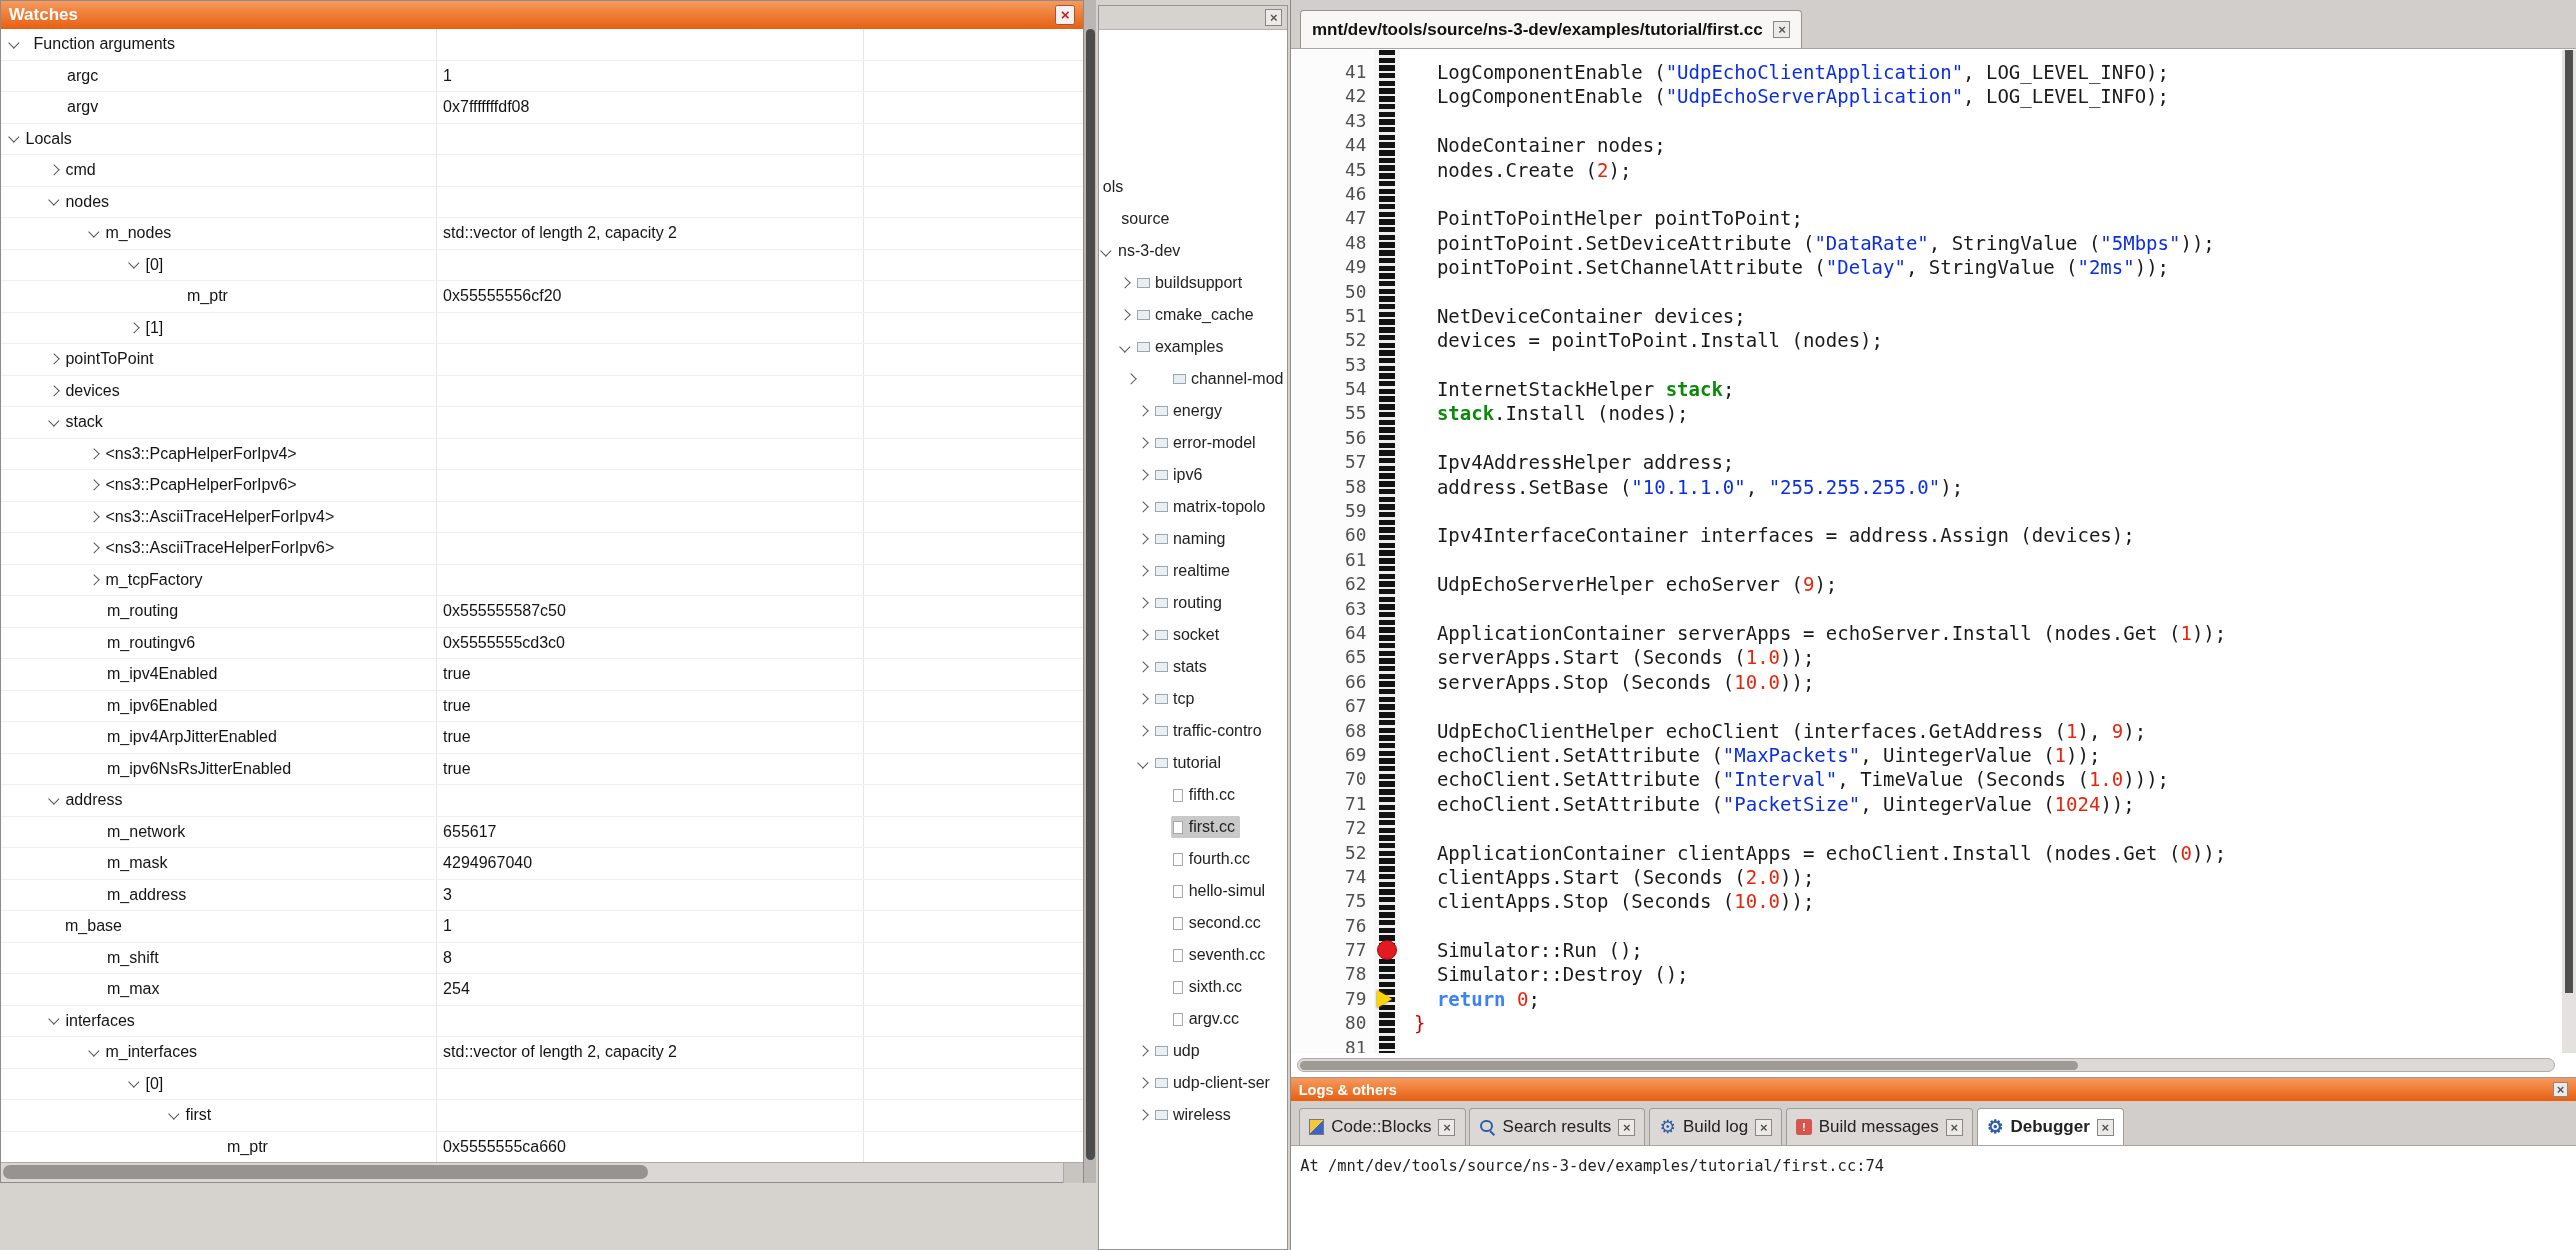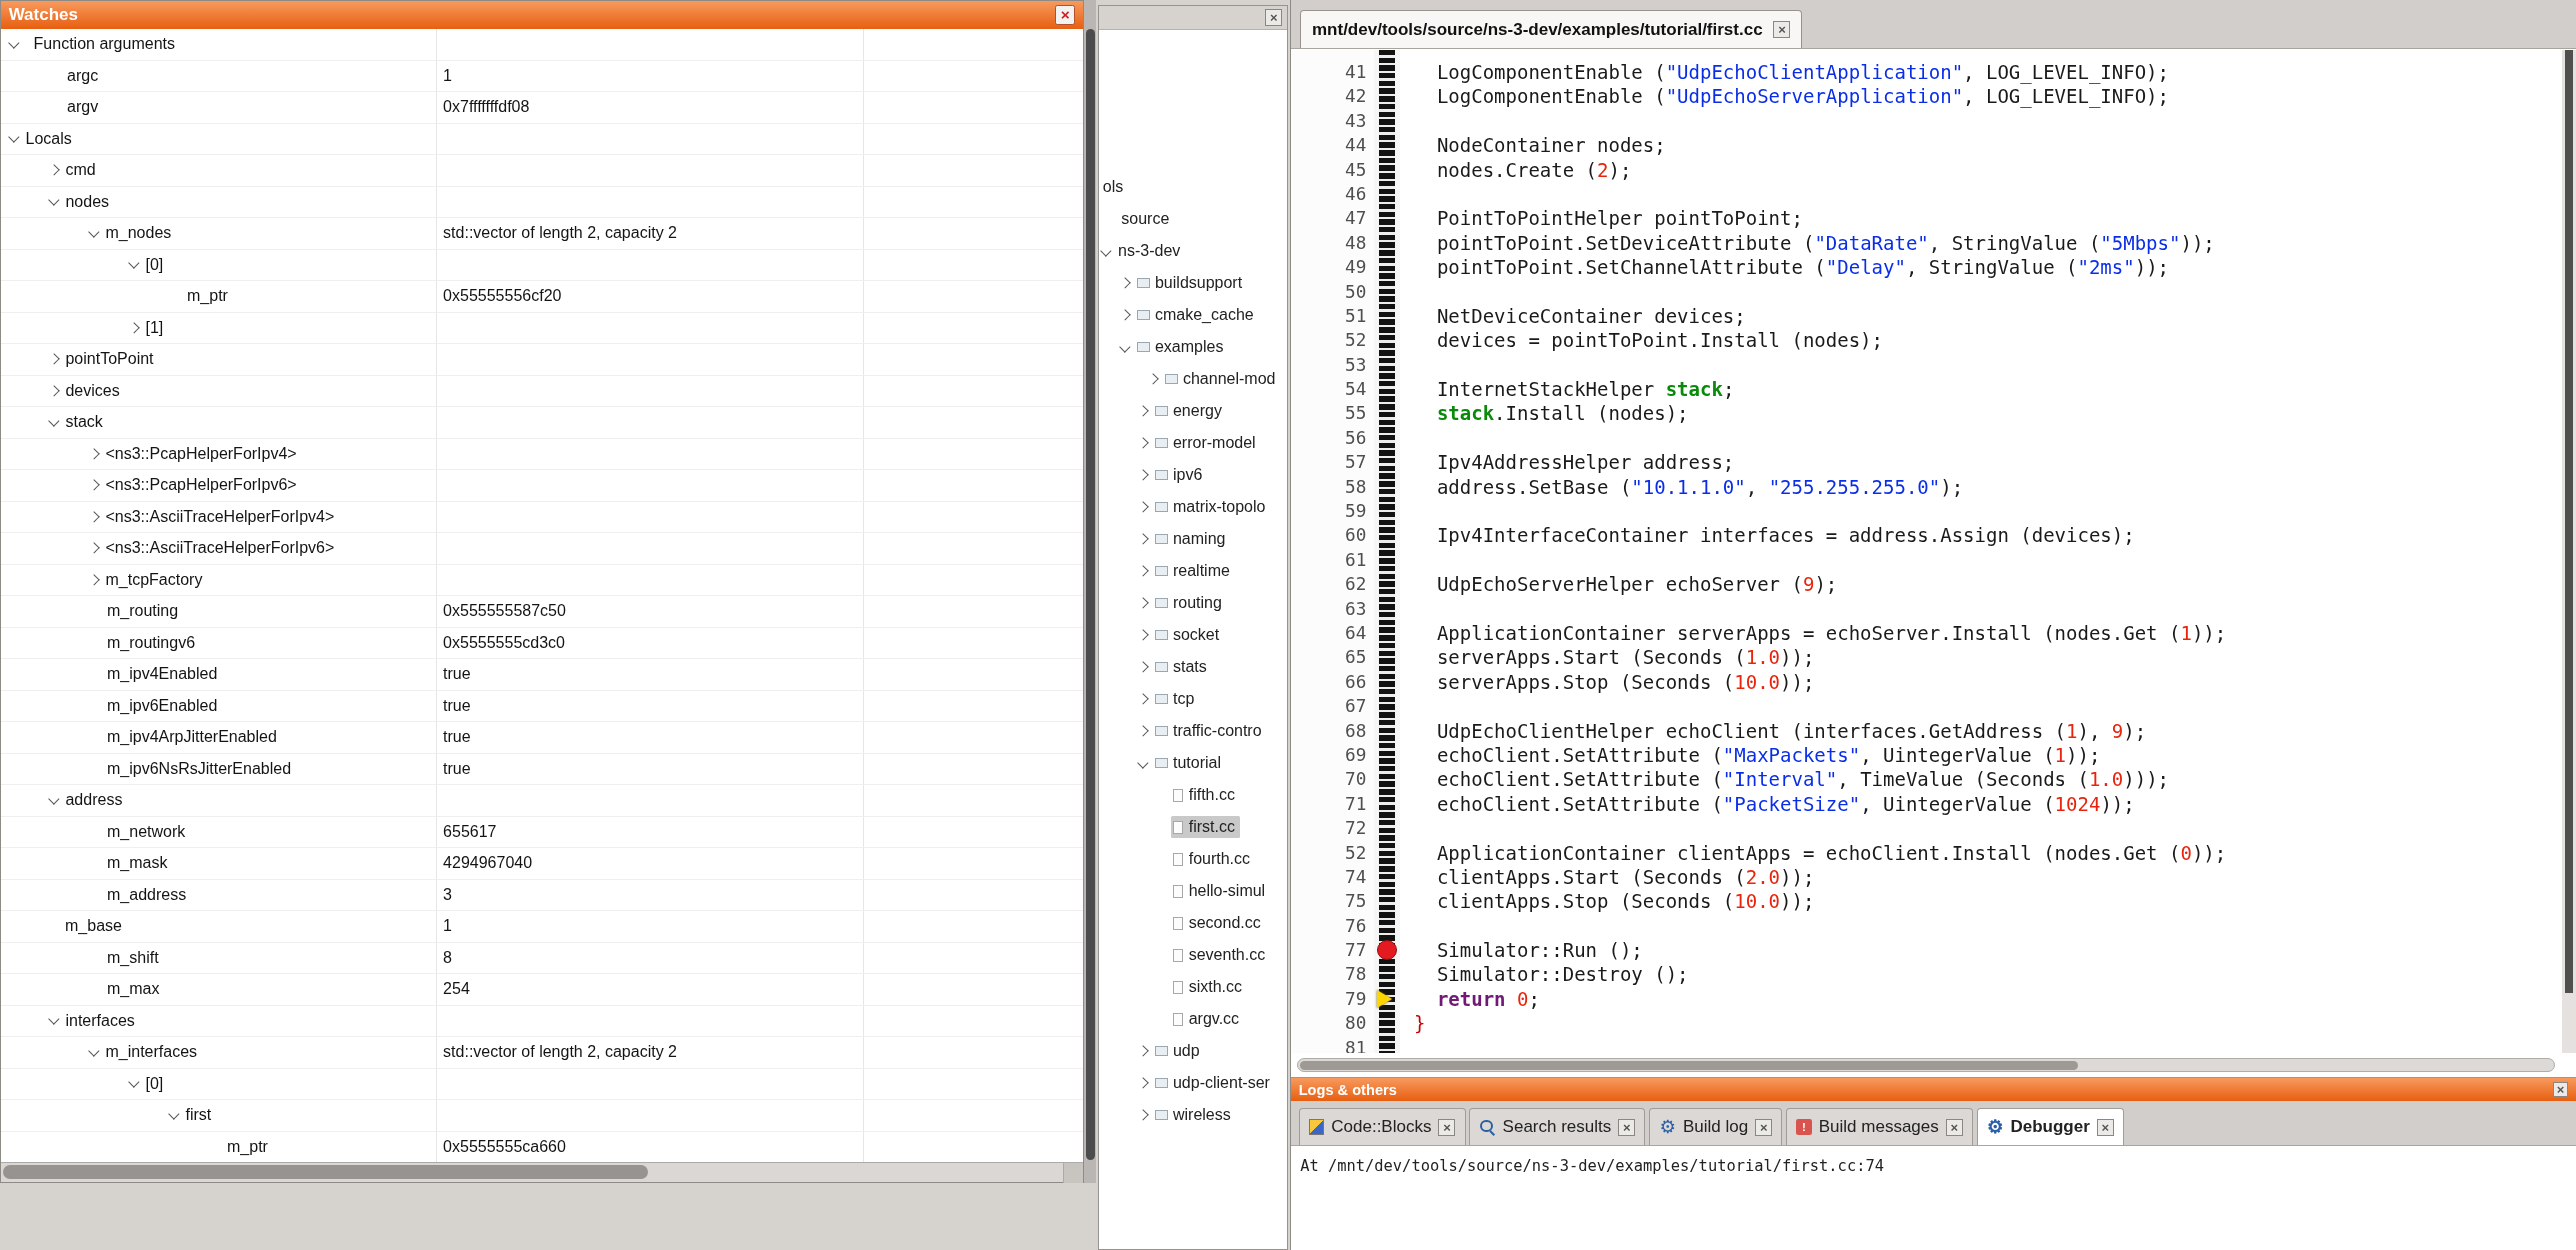--- a/index.html
+++ b/index.html
@@ -62,21 +62,21 @@
           font-family:"DejaVu Sans Mono",monospace;font-size:17.7px;}
   .gnum{height:24.4px;line-height:24.4px;}
   .bp-strip{width:26px;flex:none;background:repeating-linear-gradient(180deg,#121212 0 5.4px,#ededed 5.4px 7.7px);
             border-left:5.4px solid #f6f6f6;border-right:5.4px solid #f6f6f6;}
   .code-lines{flex:1;font-family:"DejaVu Sans Mono",monospace;font-size:19px;line-height:24.4px;
               white-space:pre;padding:10px 0 0 14px;color:#1a1a1a;}
   .cline{height:24.4px;}
   .seg-p{color:#1a1a1a;}
   .seg-s{color:#0a2ee8;}
   .seg-n{color:#e8240c;}
-  .seg-k{color:#701a75;font-weight:bold;}
+  .seg-k{color:#3b82f6;font-weight:bold;}
   .seg-g{color:#0a8a0a;font-weight:bold;}
   .seg-r{color:#cc0000;}
   .marker{position:absolute;}
   .bp-dot{left:86px;width:20px;height:20px;border-radius:50%;background:#e31a1f;border:1.5px solid #8c0f12;}
   .cur-arrow{left:86px;width:0;height:0;border-left:15.4px solid #ffd500;border-top:9.2px solid transparent;
              border-bottom:9.2px solid transparent;filter:drop-shadow(0 0 0.8px #776600);}
   .ed-vscroll{position:absolute;right:0;top:50px;width:14px;height:1003px;background:#e4e1de;}
   .ed-vscroll .vthumb2{position:absolute;left:3.1px;right:3.1px;top:0;height:94%;background:#4f4f4f;}
   .ed-hscroll{position:absolute;left:6.1px;right:21.5px;top:1058px;height:14px;background:#dcd9d6;
               border:0.8px solid #b0aca8;border-radius:7px;}
@@ -523,21 +523,21 @@
             <span>cmake_cache</span>
           </span>
         </div>
         <div class="p-row" style="padding-left: 20px;">
           <span class="chev open"></span>
           <span class="p-inner">
             <span class="ficon"></span>
             <span>examples</span>
           </span>
         </div>
-        <div class="p-row" style="padding-left: 48px;">
+        <div class="p-row" style="padding-left: 26px; gap: 30px;">
           <span class="chev"></span>
           <span class="p-inner">
             <span class="ficon"></span>
             <span>channel-mod</span>
           </span>
         </div>
         <div class="p-row" style="padding-left: 38px;">
           <span class="chev"></span>
           <span class="p-inner">
             <span class="ficon"></span>

